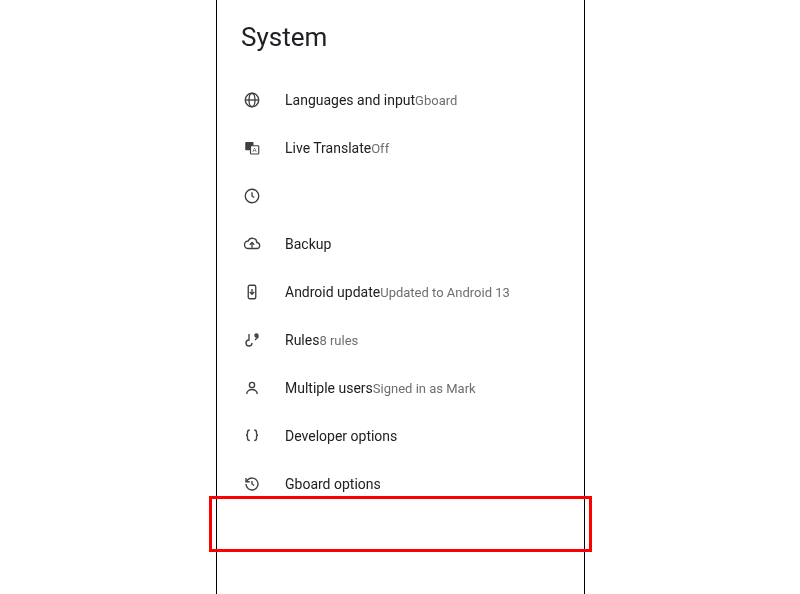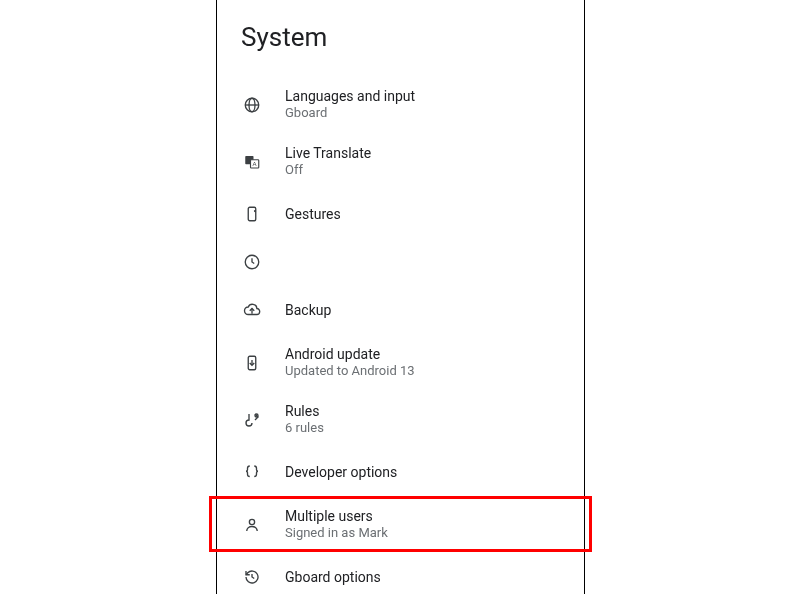--- a/index.html
+++ b/index.html
@@ -48,21 +48,20 @@
     flex: 0 0 22px;
     display: flex;
     align-items: center;
     justify-content: center;
     color: #3c4043;
   }
   .icon-slot svg { width: 18px; height: 18px; display:block; }
   .textcol {
     margin-left: 22px;
     display: flex;
-    flex-direction: column;
     justify-content: center;
     line-height: 1.15;
   }
   .label {
     font-size: 14px;
     color: #202124;
   }
   .sub {
     font-size: 13px;
     color: #6b6f73;
@@ -104,31 +103,20 @@
           <rect x="10" y="9" width="11" height="11" rx="1" fill="#fff" stroke="currentColor" stroke-width="1.5"></rect>
           <text x="15.5" y="17.5" font-size="8" text-anchor="middle" fill="currentColor" font-family="Arial">A</text>
         </svg>
       </span>
       <span class="textcol">
         <span class="label">Live Translate</span>
         <span class="sub">Off</span>
       </span>
     </div>
 
-    <div class="item">
-      <span class="icon-slot">
-        <svg viewBox="0 0 24 24" fill="none" stroke="currentColor" stroke-width="1.8">
-          <rect x="7" y="3" width="10" height="18" rx="2"></rect>
-          <circle cx="16" cy="8" r="1.5" fill="currentColor" stroke="none"></circle>
-        </svg>
-      </span>
-      <span class="textcol">
-        <span class="label">Gestures</span>
-      </span>
-    </div>
 
     <div class="item">
       <span class="icon-slot">
         <svg viewBox="0 0 24 24" fill="none" stroke="currentColor" stroke-width="1.8">
           <circle cx="12" cy="12" r="9"></circle>
           <polyline points="12,7 12,12 15,14"></polyline>
         </svg>
       </span>
     </div>
 
@@ -163,46 +151,46 @@
       <span class="icon-slot">
         <svg viewBox="0 0 24 24" fill="none" stroke="currentColor" stroke-width="1.8">
           <path d="M8 4 L8 12 A4 4 0 1 0 12 16"></path>
           <polyline points="16,4 20,8 16,12"></polyline>
           <line x1="8" y1="4" x2="16" y2="4" stroke="none"></line>
           <circle cx="18" cy="6" r="2"></circle>
         </svg>
       </span>
       <span class="textcol">
         <span class="label">Rules</span>
-        <span class="sub">6 rules</span>
+        <span class="sub">8 rules</span>
+      </span>
+    </div>
+
+    <div class="item">
+      <span class="icon-slot">
+        <svg viewBox="0 0 24 24" fill="none" stroke="currentColor" stroke-width="1.8">
+          <circle cx="12" cy="8" r="3.5"></circle>
+          <path d="M5 20c0-3.5 3-6 7-6s7 2.5 7 6"></path>
+        </svg>
+      </span>
+      <span class="textcol">
+        <span class="label">Multiple users</span>
+        <span class="sub">Signed in as Mark</span>
       </span>
     </div>
 
     <div class="item" id="item-developer-options">
       <span class="icon-slot">
         <svg viewBox="0 0 24 24" fill="none" stroke="currentColor" stroke-width="1.8">
           <path d="M9 4c-2 0-3 1-3 3v2c0 1-.5 2-2 2 1.5 0 2 1 2 2v2c0 2 1 3 3 3"></path>
           <path d="M15 4c2 0 3 1 3 3v2c0 1 .5 2 2 2-1.5 0-2 1-2 2v2c0 2-1 3-3 3"></path>
         </svg>
       </span>
       <span class="textcol">
         <span class="label">Developer options</span>
-      </span>
-    </div>
-
-    <div class="item">
-      <span class="icon-slot">
-        <svg viewBox="0 0 24 24" fill="none" stroke="currentColor" stroke-width="1.8">
-          <circle cx="12" cy="8" r="3.5"></circle>
-          <path d="M5 20c0-3.5 3-6 7-6s7 2.5 7 6"></path>
-        </svg>
-      </span>
-      <span class="textcol">
-        <span class="label">Multiple users</span>
-        <span class="sub">Signed in as Mark</span>
       </span>
     </div>
 
     <div class="item">
       <span class="icon-slot">
         <svg viewBox="0 0 24 24" fill="none" stroke="currentColor" stroke-width="1.8">
           <path d="M4 12a8 8 0 1 0 2.3-5.6L4 9"></path>
           <polyline points="4,4 4,9 9,9"></polyline>
           <polyline points="12,8 12,12 15,14"></polyline>
         </svg>

